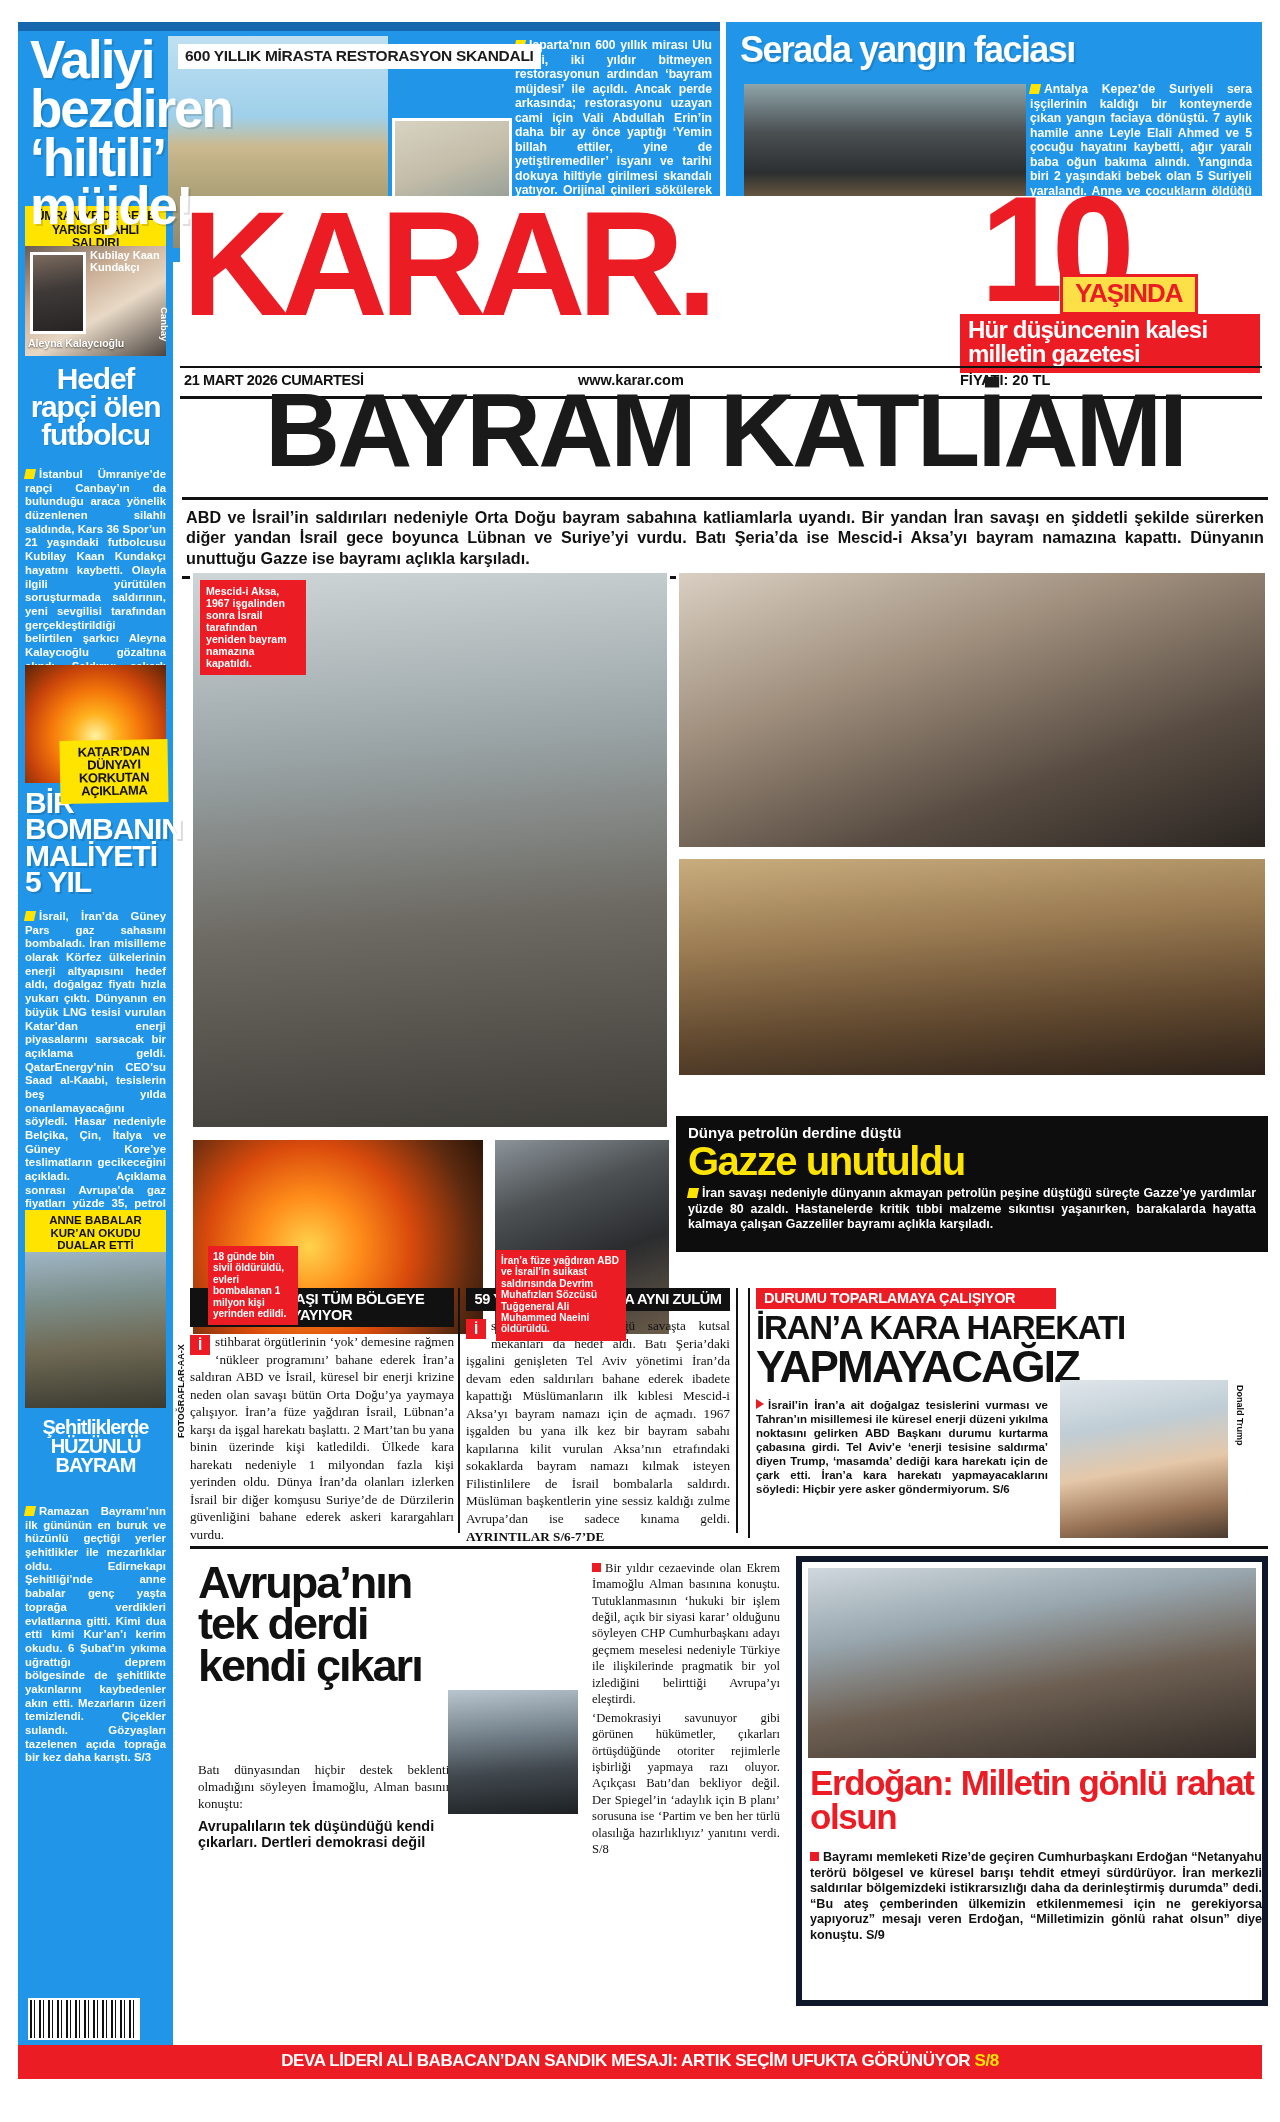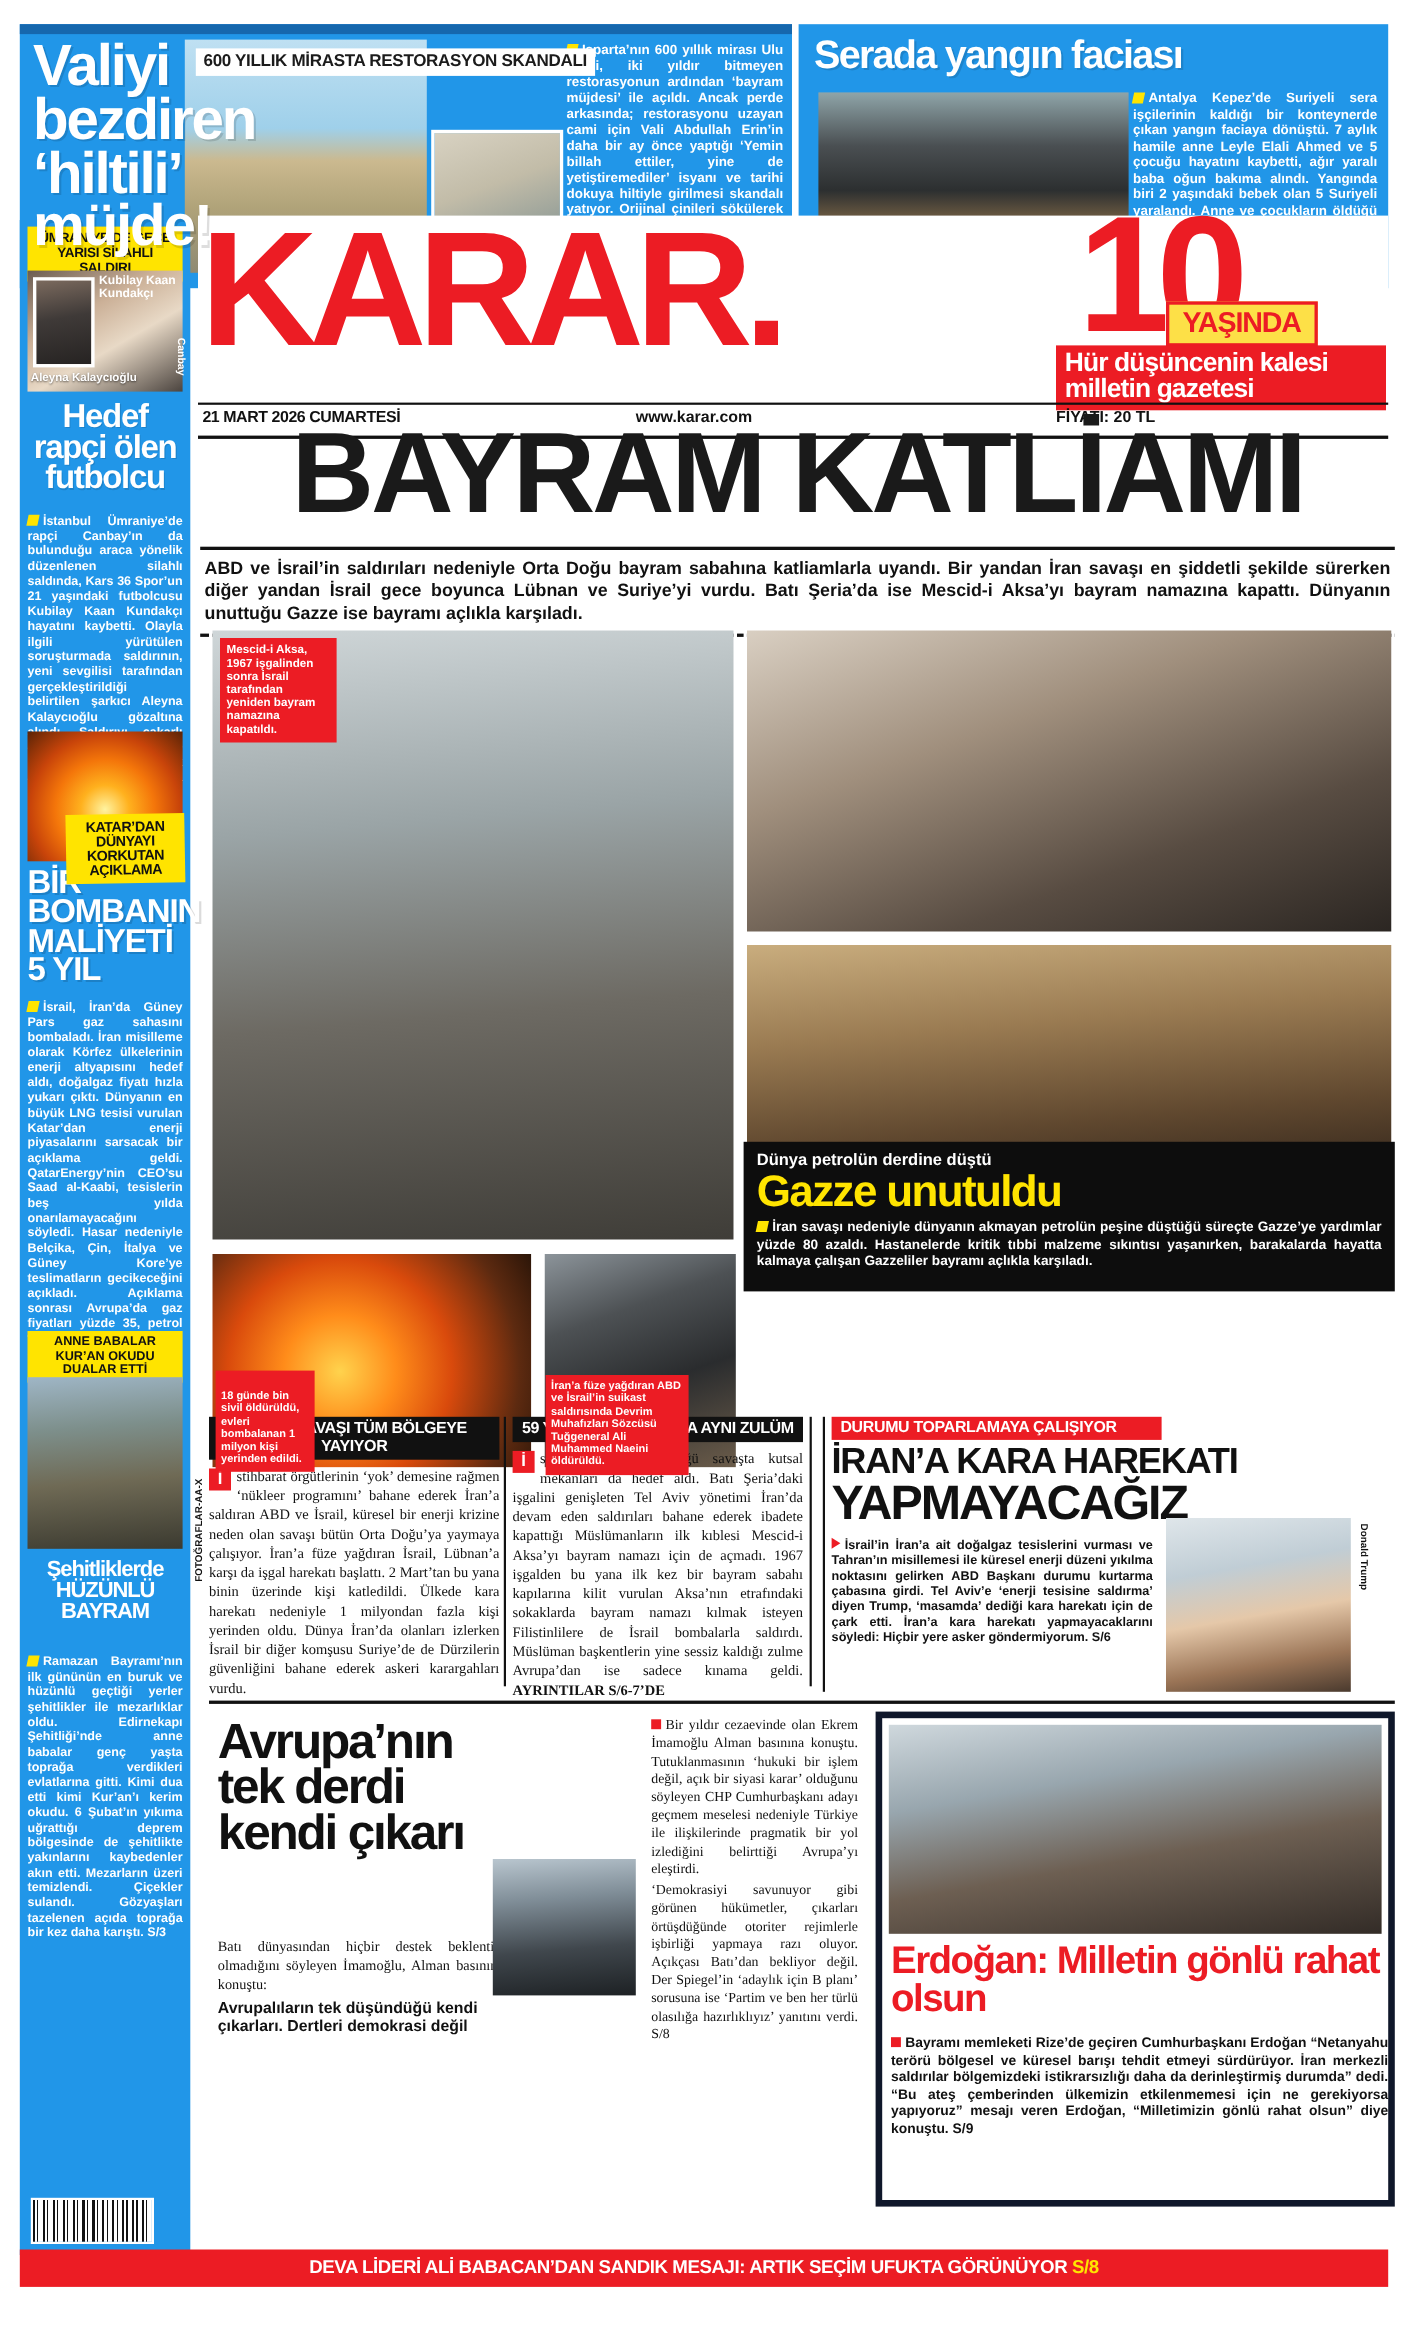--- a/index.html
+++ b/index.html
@@ -145,27 +145,27 @@
   #spot { position:absolute; left:182px; top:497px; width:1086px; border-top:3px solid #111;
           border-bottom:3px solid #111; padding:7px 4px 8px;
           font-weight:900; font-size:16.2px; line-height:1.26; color:#111; text-align:justify; }
 
   
   #mainphoto { position:absolute; left:190px; top:570px; width:480px; height:560px; border:3px solid #fff;}
   #mp-cap { position:absolute; left:200px; top:580px; width:106px; background:#ec1c24; color:#fff;
             font-weight:800; font-size:10.6px; line-height:1.14; padding:5px 6px 6px; z-index:5;}
   #photo2 { position:absolute; left:676px; top:570px; width:592px; height:280px; border:3px solid #fff;}
   #photo3 { position:absolute; left:190px; top:1137px; width:296px; height:200px; border:3px solid #fff;}
-  #p3-cap { position:absolute; left:196px; top:1246px; width:90px; background:#ec1c24; color:#fff;
-            font-weight:800; font-size:10px; line-height:1.14; padding:18px 5px 6px; z-index:5;}
+  #p3-cap { position:absolute; left:208px; top:1246px; width:90px; background:#ec1c24; color:#fff;
+            font-weight:800; font-size:10px; line-height:1.14; padding:5px 5px 6px; z-index:5;}
   #photo4 { position:absolute; left:492px; top:1137px; width:180px; height:200px; border:3px solid #fff;}
   #p4-cap { position:absolute; left:496px; top:1250px; width:130px; background:#ec1c24; color:#fff;
             font-weight:800; font-size:10px; line-height:1.14; padding:5px 5px 6px; z-index:5;}
   #photo5 { position:absolute; left:676px; top:856px; width:592px; height:222px; border:3px solid #fff;}
-  #gazze-box { position:absolute; left:676px; top:1038px; width:592px; height:136px; background:#0d0d0d;
+  #gazze-box { position:absolute; left:676px; top:1116px; width:592px; height:136px; background:#0d0d0d;
                color:#fff; padding:8px 12px 10px; }
   #gz-kicker { font-weight:800; font-size:15px; color:#fff; margin-bottom:1px;}
   #gz-title  { font-weight:900; font-size:40px; color:#ffe400; line-height:0.96; letter-spacing:-1.5px; margin-bottom:6px;}
   #gz-body   { font-weight:700; font-size:12.4px; line-height:1.22; text-align:justify; color:#fff;}
 
   
   .colblock { position:absolute; top:1288px; }
   .col-head { background:#111; color:#fff; font-weight:900; font-size:14.6px;
               text-align:center; padding:3px 4px 4px; letter-spacing:-0.4px;}
   .col-body { font-family:"Liberation Serif", serif; font-size:13.2px; line-height:1.33;

